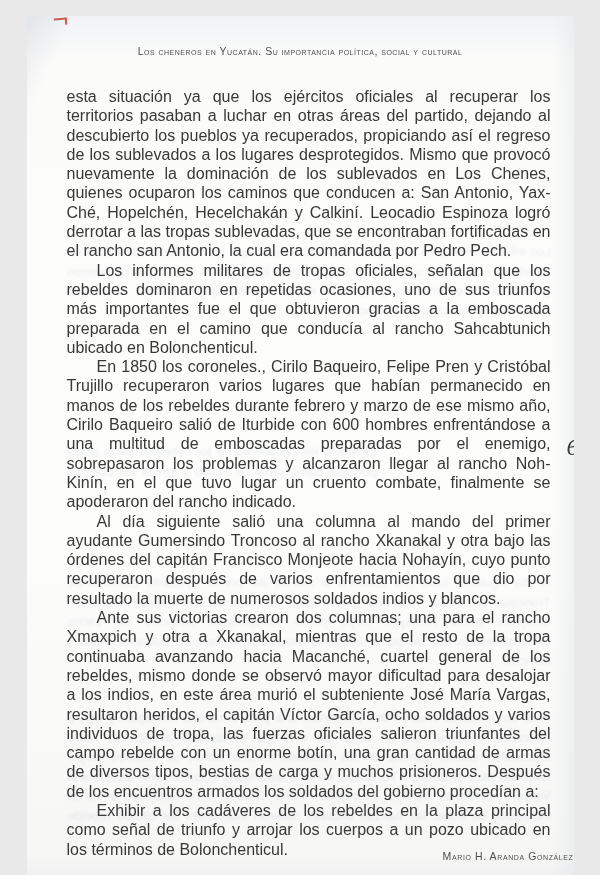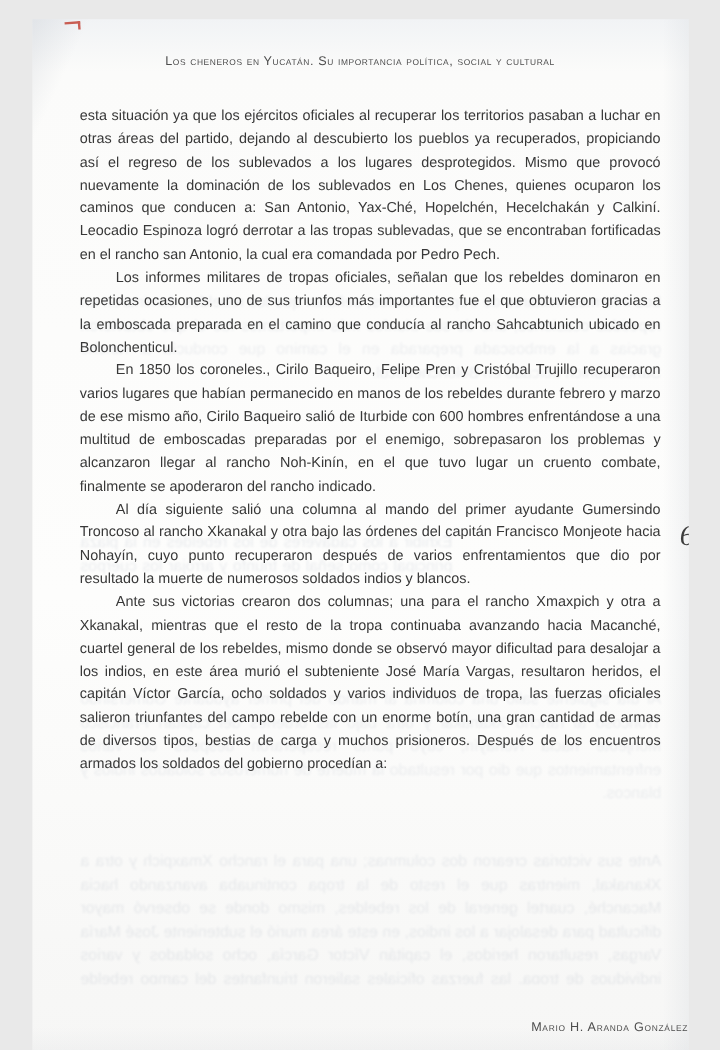--- a/index.html
+++ b/index.html
@@ -32,21 +32,21 @@
     font-size: 10.5px;
     letter-spacing: 0.5px;
     color: #4d4d4d;
   }
 
   .text-block {
     position: absolute;
     top: 71px;
     left: 40px;
     width: 484px;
-    font-size: 12px;
+    font-size: 16px;
     line-height: 19.3px;
     text-align: justify;
     color: #383838;
   }
   .text-block p { margin: 0; }
   .text-block p.indent { text-indent: 30px; }
 
   .page-number {
     position: absolute;
     top: 418px;
@@ -116,19 +116,20 @@
   <div class="ghost ghost-4" aria-hidden="true">Ante sus victorias crearon dos columnas; una para el rancho Xmaxpich y otra a Xkanakal, mientras que el resto de la tropa continuaba avanzando hacia Macanché, cuartel general de los rebeldes, mismo donde se observó mayor dificultad para desalojar a los indios, en este área murió el subteniente José María Vargas, resultaron heridos, el capitán Víctor García, ocho soldados y varios individuos de tropa, las fuerzas oficiales salieron triunfantes del campo rebelde con un enorme botín, una gran cantidad de armas de diversos tipos, bestias de carga y muchos prisioneros. Después de los encuentros armados los soldados del gobierno procedían a:</div>
 
   <div class="running-header">Los cheneros en Yucatán. Su importancia política, social y cultural</div>
 
   <div class="text-block">
     <p>esta situación ya que los ejércitos oficiales al recuperar los territorios pasaban a luchar en otras áreas del partido, dejando al descubierto los pueblos ya recuperados, propiciando así el regreso de los sublevados a los lugares desprotegidos. Mismo que provocó nuevamente la dominación de los sublevados en Los Chenes, quienes ocuparon los caminos que conducen a: San Antonio, Yax-Ché, Hopelchén, Hecelchakán y Calkiní. Leocadio Espinoza logró derrotar a las tropas sublevadas, que se encontraban fortificadas en el rancho san Antonio, la cual era comandada por Pedro Pech.</p>
     <p class="indent">Los informes militares de tropas oficiales, señalan que los rebeldes dominaron en repetidas ocasiones, uno de sus triunfos más importantes fue el que obtuvieron gracias a la emboscada preparada en el camino que conducía al rancho Sahcabtunich ubicado en Bolonchenticul.</p>
     <p class="indent">En 1850 los coroneles., Cirilo Baqueiro, Felipe Pren y Cristóbal Trujillo recuperaron varios lugares que habían permanecido en manos de los rebeldes durante febrero y marzo de ese mismo año, Cirilo Baqueiro salió de Iturbide con 600 hombres enfrentándose a una multitud de emboscadas preparadas por el enemigo, sobrepasaron los problemas y alcanzaron llegar al rancho Noh-Kinín, en el que tuvo lugar un cruento combate, finalmente se apoderaron del rancho indicado.</p>
     <p class="indent">Al día siguiente salió una columna al mando del primer ayudante Gumersindo Troncoso al rancho Xkanakal y otra bajo las órdenes del capitán Francisco Monjeote hacia Nohayín, cuyo punto recuperaron después de varios enfrentamientos que dio por resultado la muerte de numerosos soldados indios y blancos.</p>
     <p class="indent">Ante sus victorias crearon dos columnas; una para el rancho Xmaxpich y otra a Xkanakal, mientras que el resto de la tropa continuaba avanzando hacia Macanché, cuartel general de los rebeldes, mismo donde se observó mayor dificultad para desalojar a los indios, en este área murió el subteniente José María Vargas, resultaron heridos, el capitán Víctor García, ocho soldados y varios individuos de tropa, las fuerzas oficiales salieron triunfantes del campo rebelde con un enorme botín, una gran cantidad de armas de diversos tipos, bestias de carga y muchos prisioneros. Después de los encuentros armados los soldados del gobierno procedían a:</p>
+    <p class="indent">Exhibir a los cadáveres de los rebeldes en la plaza principal como señal de triunfo y arrojar los cuerpos a un pozo ubicado en los términos de Bolonchenticul.</p>
   </div>
 
   <div class="page-number">67</div>
 
   <div class="footer">Mario H. Aranda González</div>
 
 </div>
 
 </body></html>

